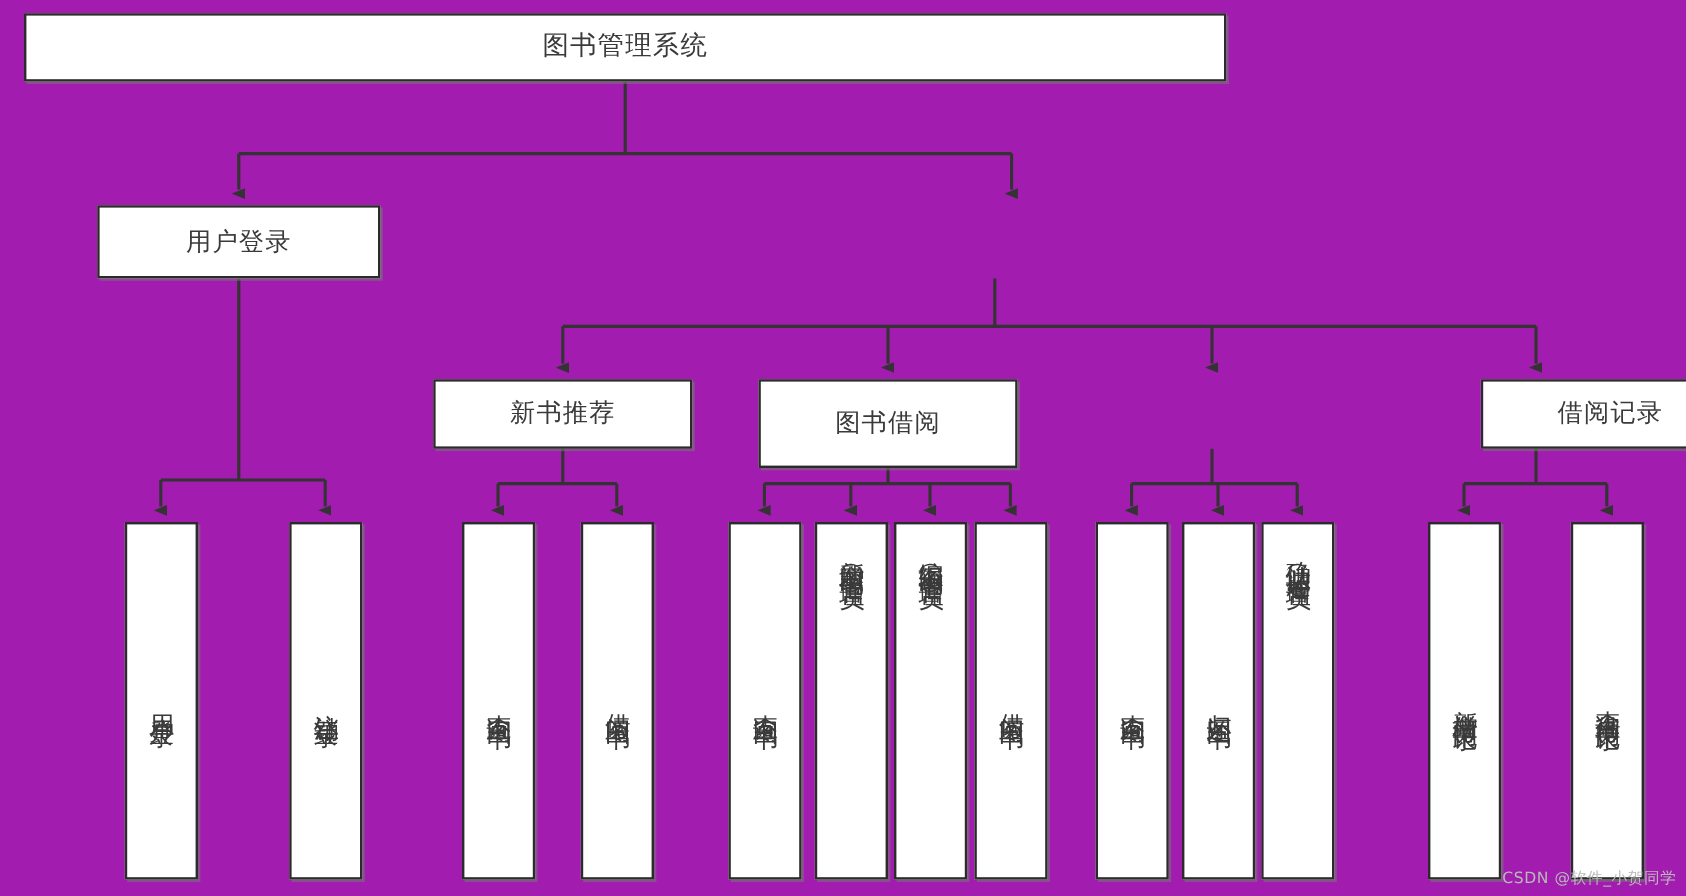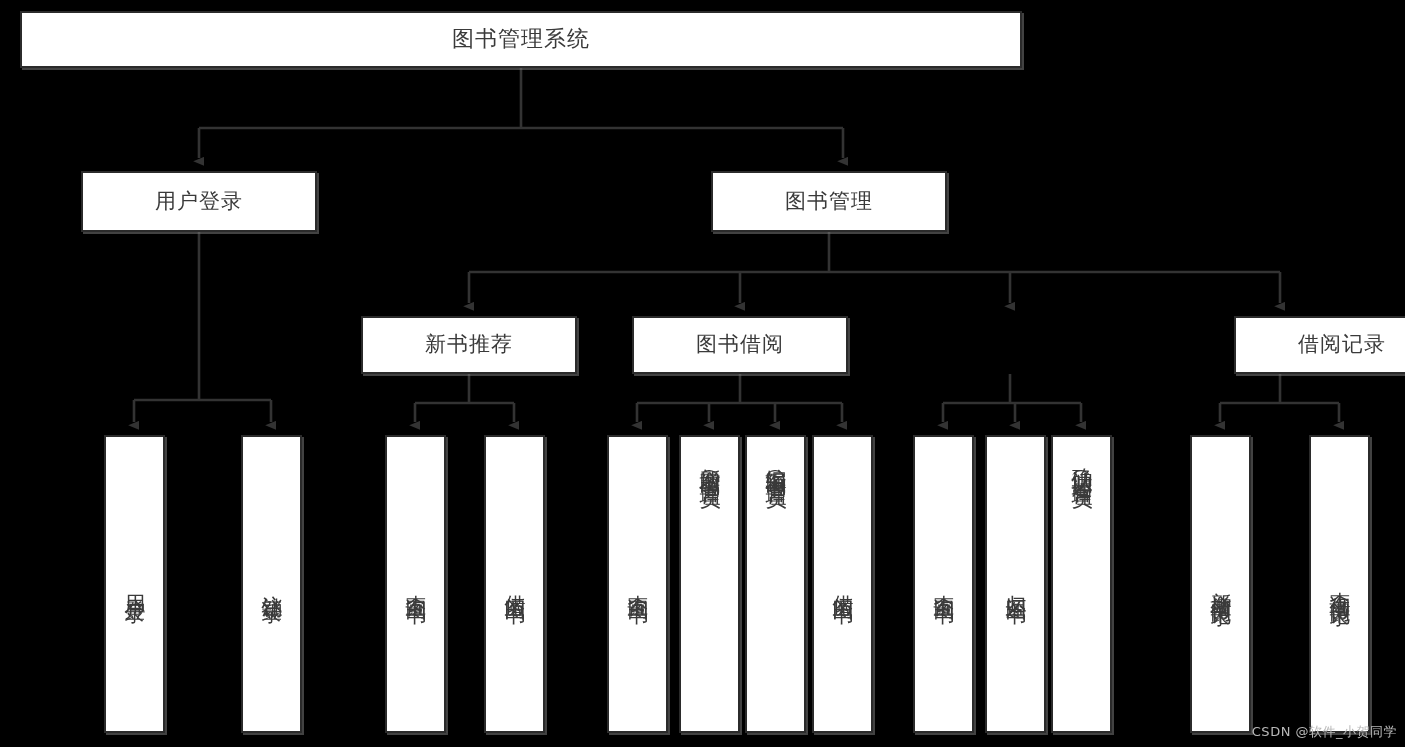--- a/index.html
+++ b/index.html
@@ -8,21 +8,21 @@
     padding: 0;
     background: #ffffff;
   }
   body {
     font-family: "DejaVu Sans", "Liberation Sans", sans-serif;
   }
   #canvas {
     position: relative;
     width: 1405px;
     height: 747px;
-    background: #000000;
+    background: #a21caf;
     overflow: hidden;
   }
   svg.wires {
     position: absolute;
     left: 0;
     top: 0;
     width: 1405px;
     height: 747px;
     pointer-events: none;
   }
@@ -124,24 +124,23 @@
       <path d="M1280,374 L1280,403"></path>
       <path d="M1220,403 L1339,403"></path>
       <path d="M1220,403 L1220,422" marker-end="url(#arrow)"></path>
       <path d="M1339,403 L1339,422" marker-end="url(#arrow)"></path>
     </g>
   </svg>
 
   <div class="node horiz" id="title-node" style="left:20px; top:11px; width:1002px; height:57px;">图书管理系统</div>
 
   <div class="node horiz" style="left:81px; top:171px; width:236px; height:61px;">用户登录</div>
-  <div class="node horiz" style="left:711px; top:171px; width:236px; height:61px;">图书管理</div>
 
   <div class="node horiz" style="left:361px; top:316px; width:216px; height:58px;">新书推荐</div>
-  <div class="node horiz" style="left:632px; top:316px; width:216px; height:58px;">图书借阅</div>
+  <div class="node horiz" style="left:632px; top:316px; width:216px; height:74px;">图书借阅</div>
   <div class="node horiz" style="left:1234px; top:316px; width:216px; height:58px;">借阅记录</div>
 
   <div class="node vert centered" style="left:104px; top:435px; width:61px; height:298px;">
     <span class="vlabel">用户登录</span>
   </div>
   <div class="node vert centered" style="left:241px; top:435px; width:61px; height:298px;">
     <span class="vlabel">注销登录</span>
   </div>
 
   <div class="node vert centered" style="left:385px; top:435px; width:61px; height:298px;">

